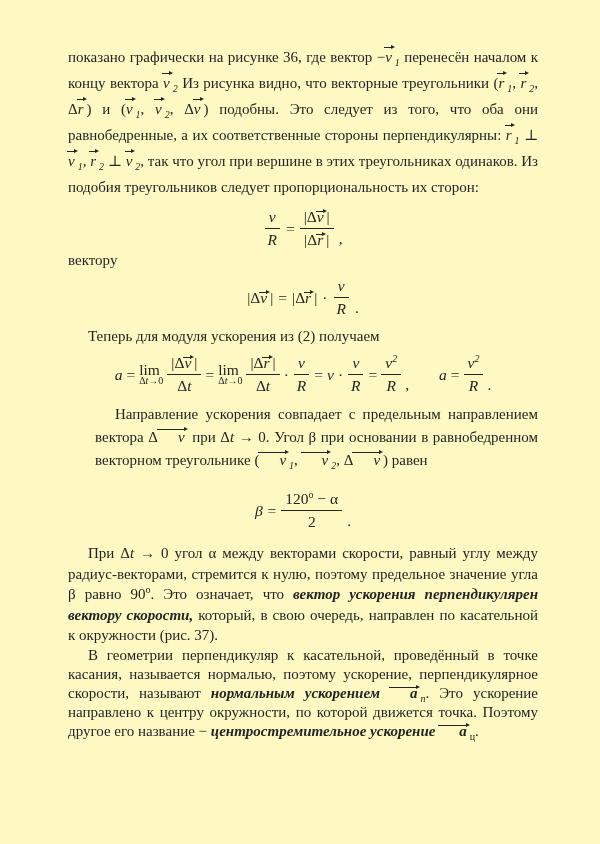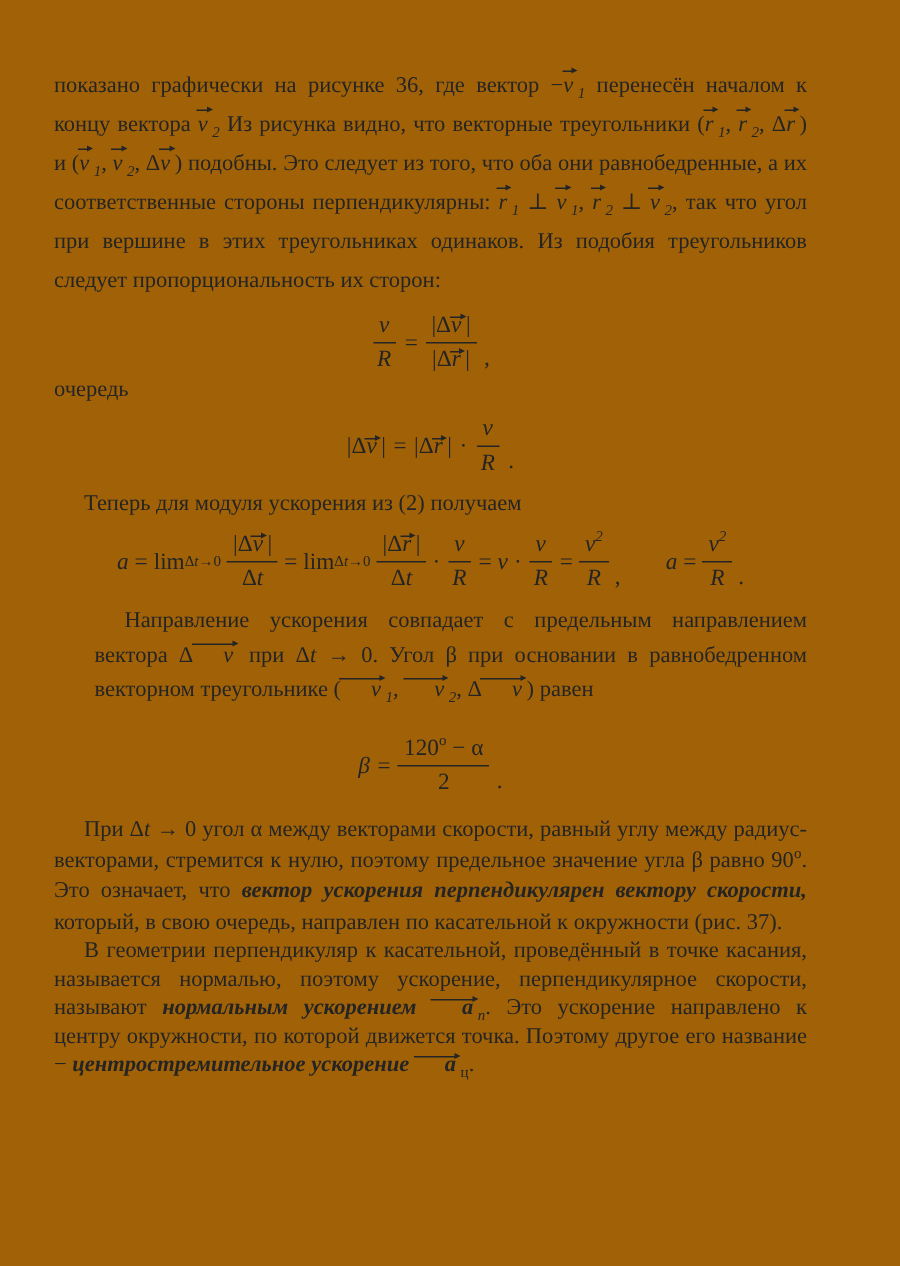--- a/index.html
+++ b/index.html
@@ -1,21 +1,21 @@
 <!DOCTYPE html>
 <html><head>
 <meta charset="utf-8">
 <style>
   html,body{margin:0;padding:0;background:#fdfdfd;}
   .page{
     position:relative;
     width:600px;height:844px;
     box-sizing:border-box;
-    padding:44px 62px 0 36px;
-    background:#a16207;
+    padding:44px 62px 0 68px;
+    background:#fef9c3;
     color:#242424;
     font-family:"Liberation Serif","DejaVu Serif",serif;
     font-size:15px;
     overflow:hidden;
   }
   p{margin:0;}
   .para{text-align:justify;}
   .p1{line-height:26px;}
   .indent{text-indent:20px;}
   .p2{line-height:20px;margin-top:8px;}
@@ -36,21 +36,21 @@
     border-left:4px solid currentColor;border-top:2.5px solid transparent;border-bottom:2.5px solid transparent;}
 
   .formula{display:flex;justify-content:center;align-items:center;gap:5px;font-size:15.5px;line-height:18px;}
   .f1{margin:8px 0 2px;}
   .f2{margin:8px 0 4px;}
   .f3{margin:8px 0 8px;gap:4px;}
   .f4{margin:18px 0 12px;}
   .frac{display:inline-flex;flex-direction:column;align-items:center;vertical-align:middle;}
   .frac .num{padding:0 4px 2px;border-bottom:1px solid currentColor;text-align:center;}
   .frac .den{padding:2px 4px 0;text-align:center;}
-  .lim{display:inline-flex;flex-direction:row;align-items:center;}
+  .lim{display:inline-flex;flex-direction:column;align-items:flex-start;}
   .lim .limword{line-height:13px;}
   .lim .limsub{font-size:10px;line-height:10px;white-space:nowrap;}
   .tail{align-self:flex-end;padding-bottom:1px;}
   .gap{display:inline-block;width:22px;}
 
   .pageno{position:absolute;left:0;right:0;bottom:32px;text-align:center;font-size:15px;}
 </style>
 </head>
 <body>
 
@@ -64,21 +64,21 @@
       <span class="den"><span class="mi">R</span></span>
     </span>
     <span class="op">=</span>
     <span class="frac">
       <span class="num"><span>|Δ</span><span class="mi vec">v</span><span>|</span></span>
       <span class="den"><span>|Δ</span><span class="mi vec">r</span><span>|</span></span>
     </span>
     <span class="tail">,</span>
   </div>
 
-  <p class="lineword">очередь</p>
+  <p class="lineword">вектору</p>
 
   <div class="formula f2">
     <span><span>|Δ</span><span class="mi vec">v</span><span>|</span></span>
     <span class="op">=</span>
     <span><span>|Δ</span><span class="mi vec">r</span><span>|</span></span>
     <span class="op">·</span>
     <span class="frac">
       <span class="num"><span class="mi">v</span></span>
       <span class="den"><span class="mi">R</span></span>
     </span>

